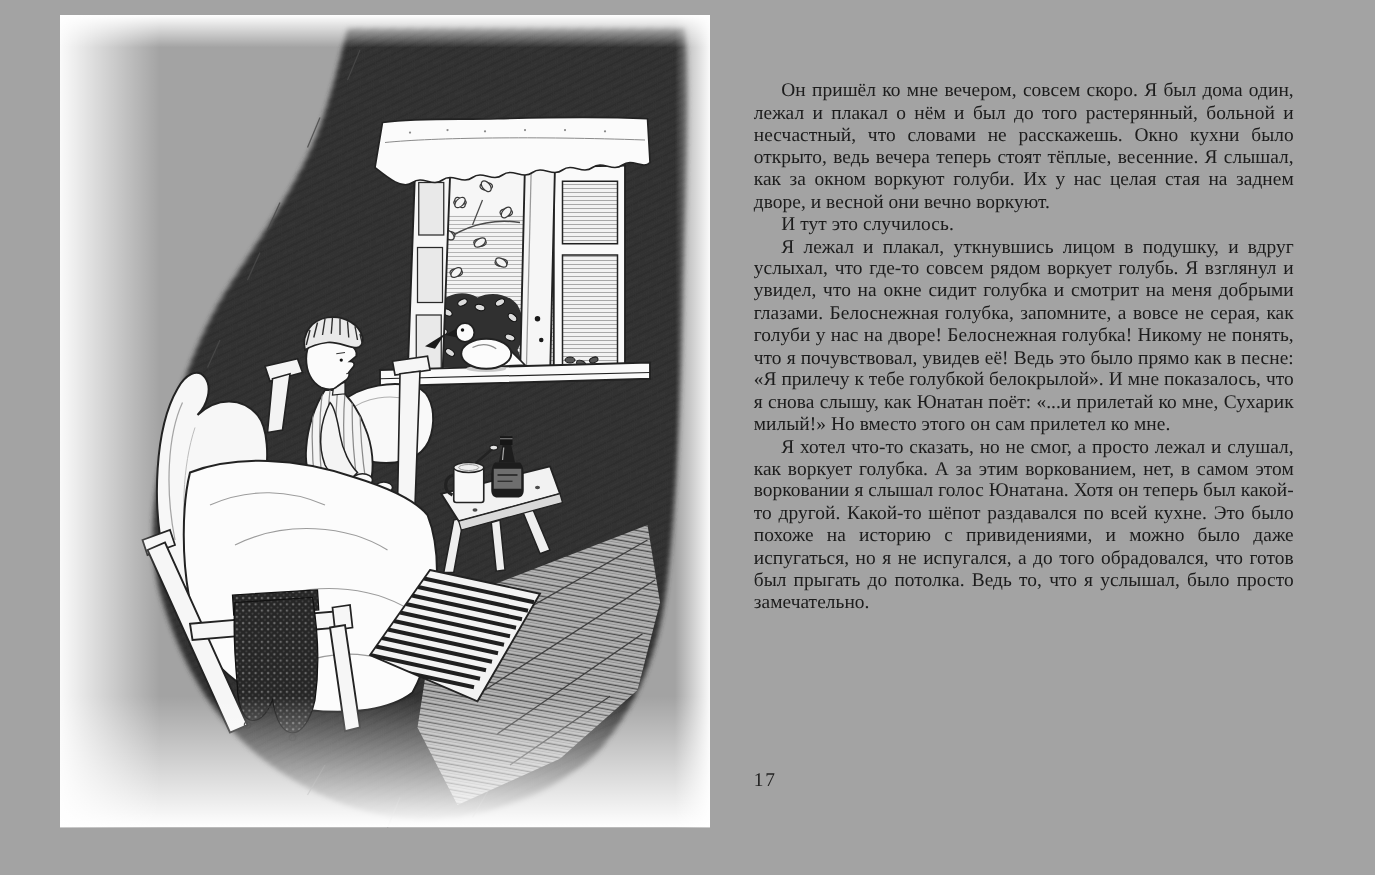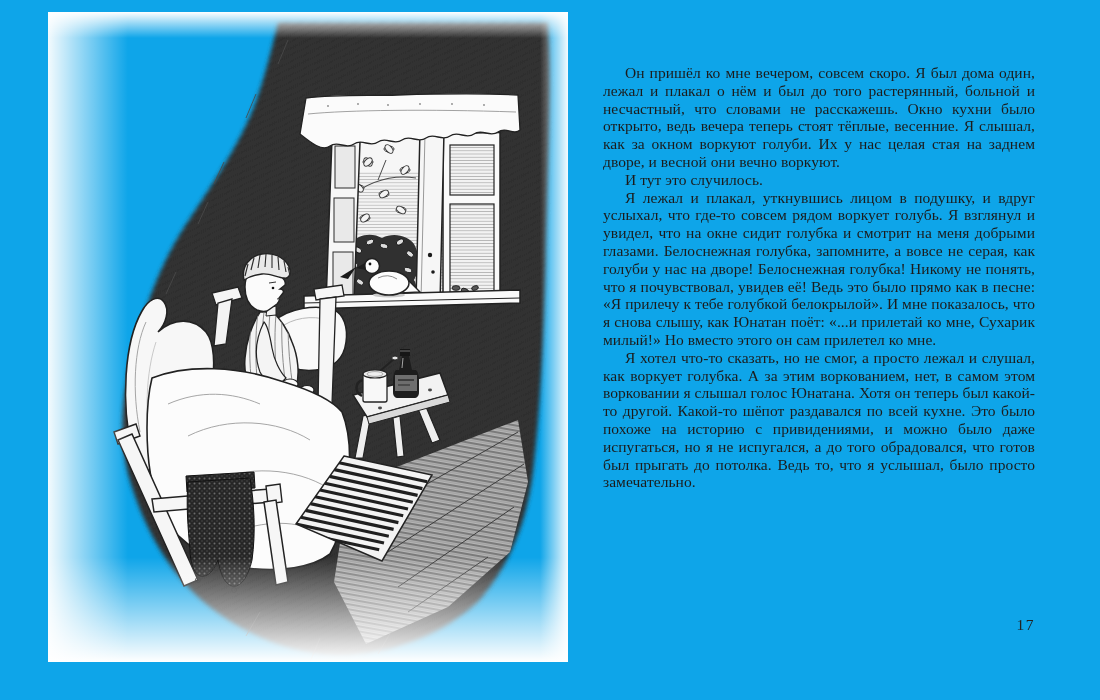--- a/index.html
+++ b/index.html
@@ -1,24 +1,24 @@
 <!DOCTYPE html>
 <html><head>
 <meta charset="utf-8">
 <style>
   html,body{margin:0;padding:0;background:#ffffff;}
   body{width:1100px;height:700px;overflow:hidden;position:relative;
        font-family:"Liberation Serif","DejaVu Serif",serif;}
-  .spread{position:absolute;inset:0;background:#0ea5e9;}
+  .spread{position:absolute;inset:0;background:#a3a3a3;}
   .illustration{position:absolute;left:48px;top:12px;width:520px;height:650px;}
   .textcol{position:absolute;left:603px;top:64px;width:432px;color:#1c1c1c;
            font-size:15.5px;line-height:17.8px;text-align:justify;
            letter-spacing:0.05px;}
   .textcol p{margin:0;text-indent:22px;}
-  .pagenum{position:absolute;left:603px;top:616px;width:432px;text-align:right;
+  .pagenum{position:absolute;left:603px;top:616px;width:432px;text-align:left;
            font-size:15.5px;color:#222;letter-spacing:1.5px;}
 </style>
 </head>
 <body>
 
 <div class="spread">
 
   <svg class="illustration" viewBox="0 0 520 650" role="img" xmlns="http://www.w3.org/2000/svg" aria-label="Черно-белая иллюстрация: мальчик сидит в постели в тёмной мансарде и смотрит на белую голубку, сидящую на подоконнике открытого окна; у кровати табурет с кружкой и бутылкой, на полу полосатый половик.">
     <defs>
       <filter id="soft" x="-10%" y="-10%" width="120%" height="120%">

